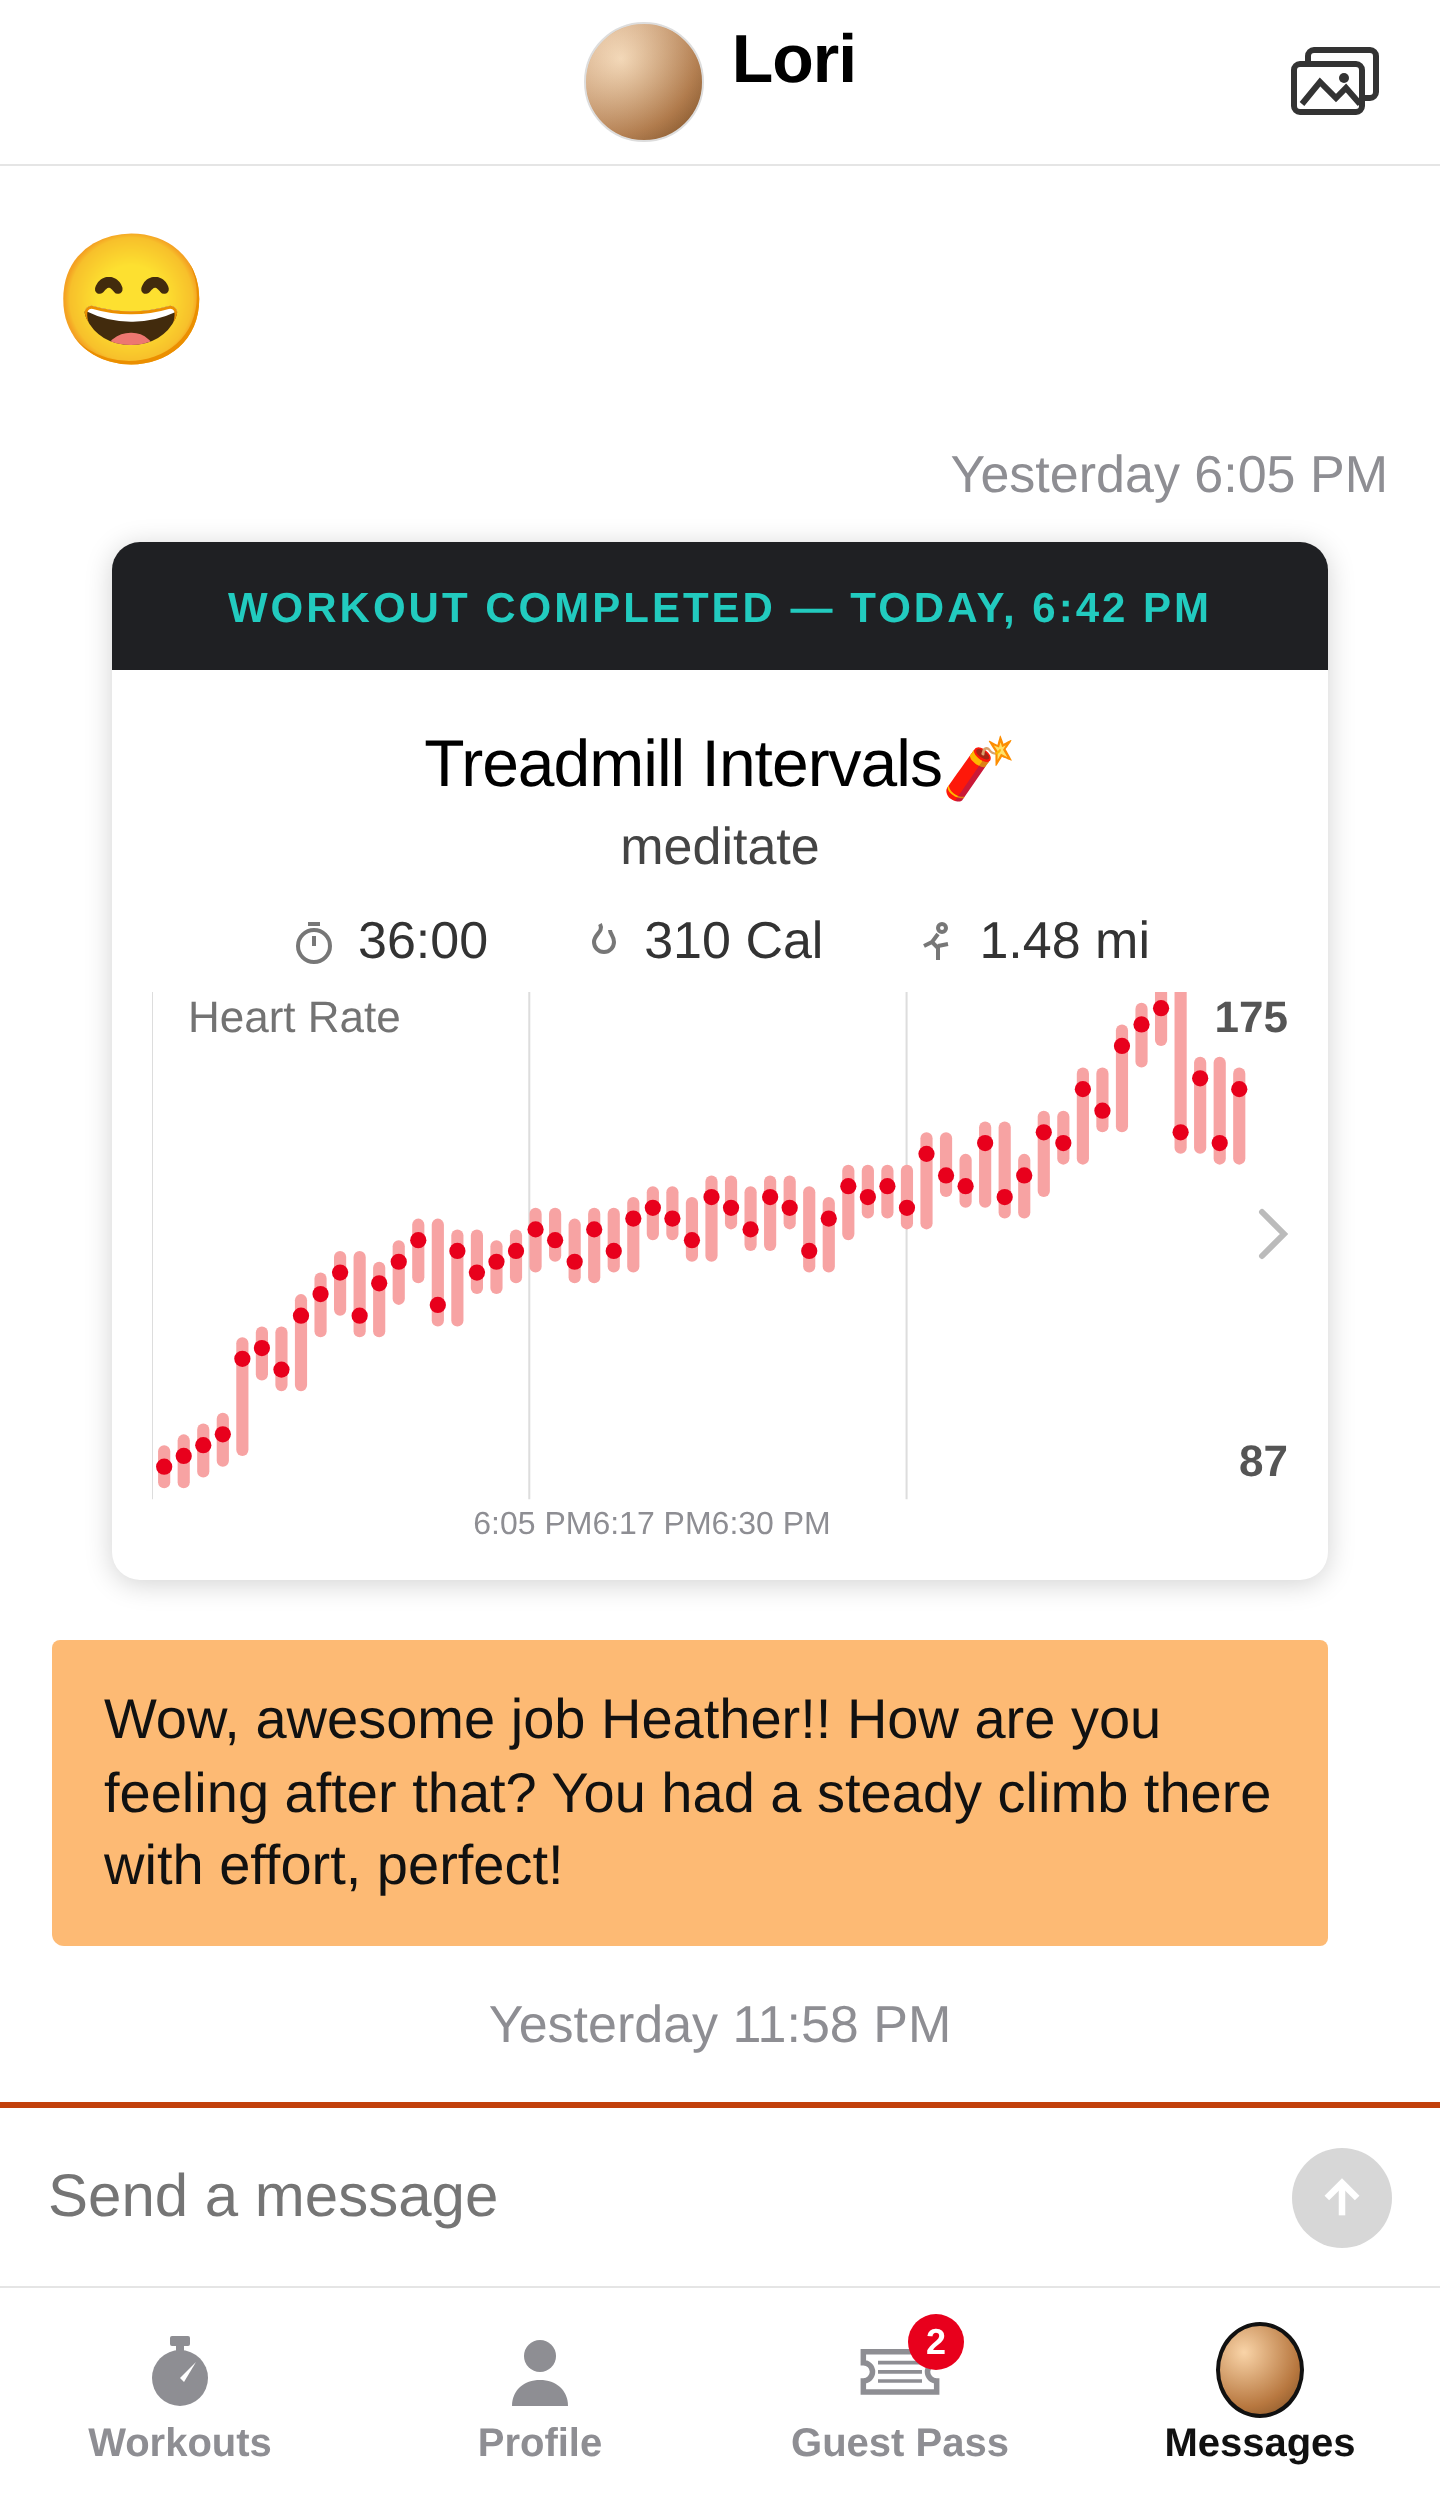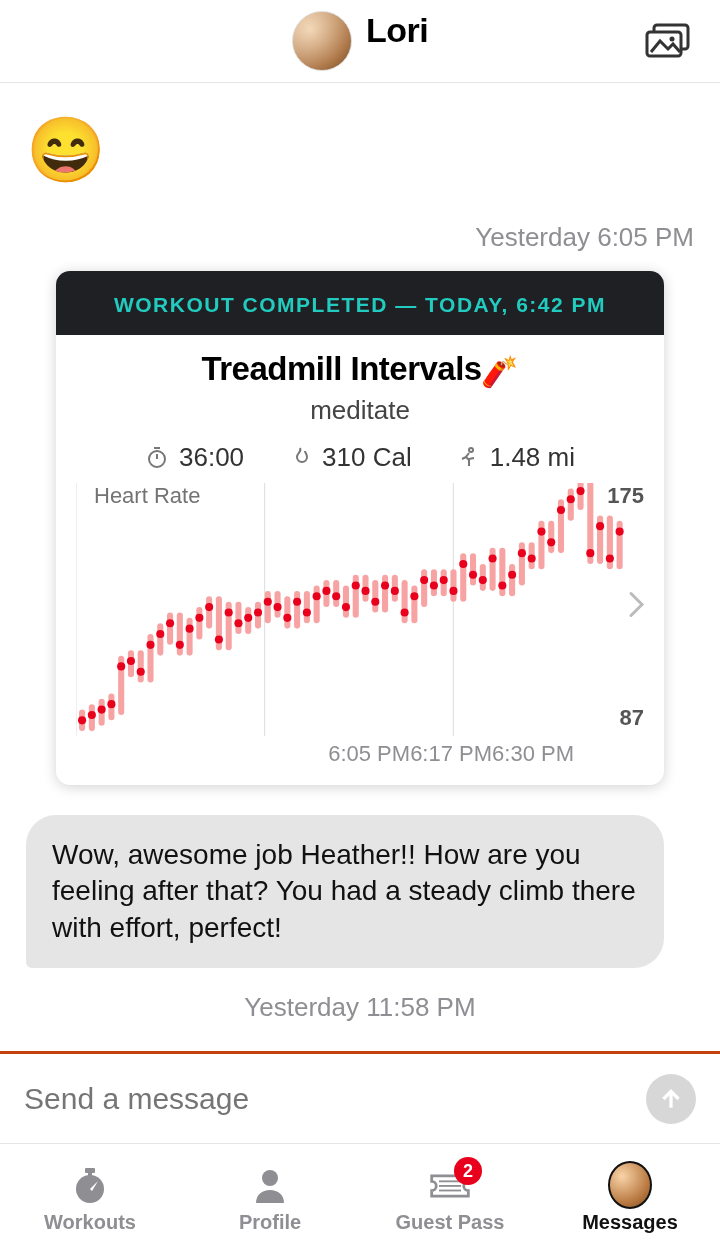--- a/index.html
+++ b/index.html
@@ -18,38 +18,38 @@
   .media-icon .front { fill:#fff; stroke:#333; stroke-width:3; }
 
   
   .body { flex: 1; overflow: hidden; position: relative; padding: 20px 26px 0 26px; }
   .emoji-msg { font-size: 64px; margin-bottom: 34px; margin-top: 10px; }
   .timestamp-row { text-align: right; font-size: 26px; color: #8e8e93; font-weight: 500; margin-bottom: 18px; }
 
   
   .workout-card { background: #fff; border-radius: 14px; box-shadow: 0 2px 14px rgba(0,0,0,0.18); overflow: hidden; margin: 0 30px 30px 30px; position: relative; }
   .workout-card-header { background: #1f2023; color: #22cbbf; font-weight: 800; text-align: center; font-size: 21px; letter-spacing: 1.5px; padding: 22px 10px 18px; }
-  .workout-title { font-size: 33px; font-weight: 700; text-align: center; margin-top: 15px; letter-spacing: -0.5px; }
+  .workout-title { font-size: 33px; font-weight: 400; text-align: center; margin-top: 28px; letter-spacing: -0.5px; }
   .workout-title .emoji { font-size: 30px; vertical-align: middle; }
   .workout-subtitle { text-align: center; font-size: 26px; color: #444; margin-top: 6px; }
   .workout-stats { display: flex; justify-content: center; gap: 44px; margin-top: 16px; font-size: 26px; color: #333; font-weight: 500;}
   .stat { display: flex; align-items: center; gap: 10px; }
   .stat svg { width: 24px; height: 24px; stroke:#777; fill:none; stroke-width:2; }
 
   .chart-area { position: relative; height: 250px; margin: 10px 20px 8px 20px; }
   .chart-label-hr { position: absolute; top: 0; left: 18px; font-size: 22px; color: #737373; font-weight:500; }
   .chart-max { position: absolute; top: 0; right: 0; font-size: 22px; color: #555; font-weight:600;}
   .chart-min { position: absolute; bottom: 2px; right: 0; font-size: 22px; color: #555; font-weight:600;}
   .chart-svg { position: absolute; inset: 0; }
   .chart-arrow { position: absolute; right: -2px; top: 50%; transform: translateY(-50%); font-size: 30px; color: #aaa; font-weight:300;}
-  .chart-xaxis { display: flex; justify-content: flex-end; margin: 4px 40px 18px 22px; font-size: 22px; color: #8e8e93; font-weight:500;}
+  .chart-xaxis { display: flex; justify-content: center; margin: 4px 40px 18px 22px; font-size: 16px; color: #8e8e93; font-weight:500;}
   .chart-xaxis span:last-child { margin-right: 50px;}
 
   
-  .bubble-in { background: #e5e5e5; border-radius: 30px; border-bottom-left-radius: 6px; padding: 22px 26px; font-size: 28px; line-height: 1.3; color: #111; font-weight:500; margin-right: 30px; }
+  .bubble-in { background: #fdba74; border-radius: 4px; border-bottom-left-radius: 6px; padding: 22px 26px; font-size: 28px; line-height: 1.3; color: #111; font-weight:500; margin-right: 30px; }
   .ts2 { text-align: center; font-size: 26px; color: #8e8e93; font-weight: 500; margin-top: 24px; }
 
   
   .composer { border-top: 3px solid #c2410c; height: 92px; display: flex; align-items: center; padding: 0 24px; }
   .composer-input { flex: 1; border: none; outline: none; font-size: 30px; color: #8e8e93; background: transparent; }
   .send-btn { width: 50px; height: 50px; border-radius: 50%; background: #d7d7d7; display: flex; align-items: center; justify-content: center; }
   .send-btn svg { width: 26px; height: 26px; stroke: #fff; stroke-width: 3; fill: none; }
 
   
   .tabbar { height: 110px; border-top: 1px solid #e5e5e5; display: flex; }

